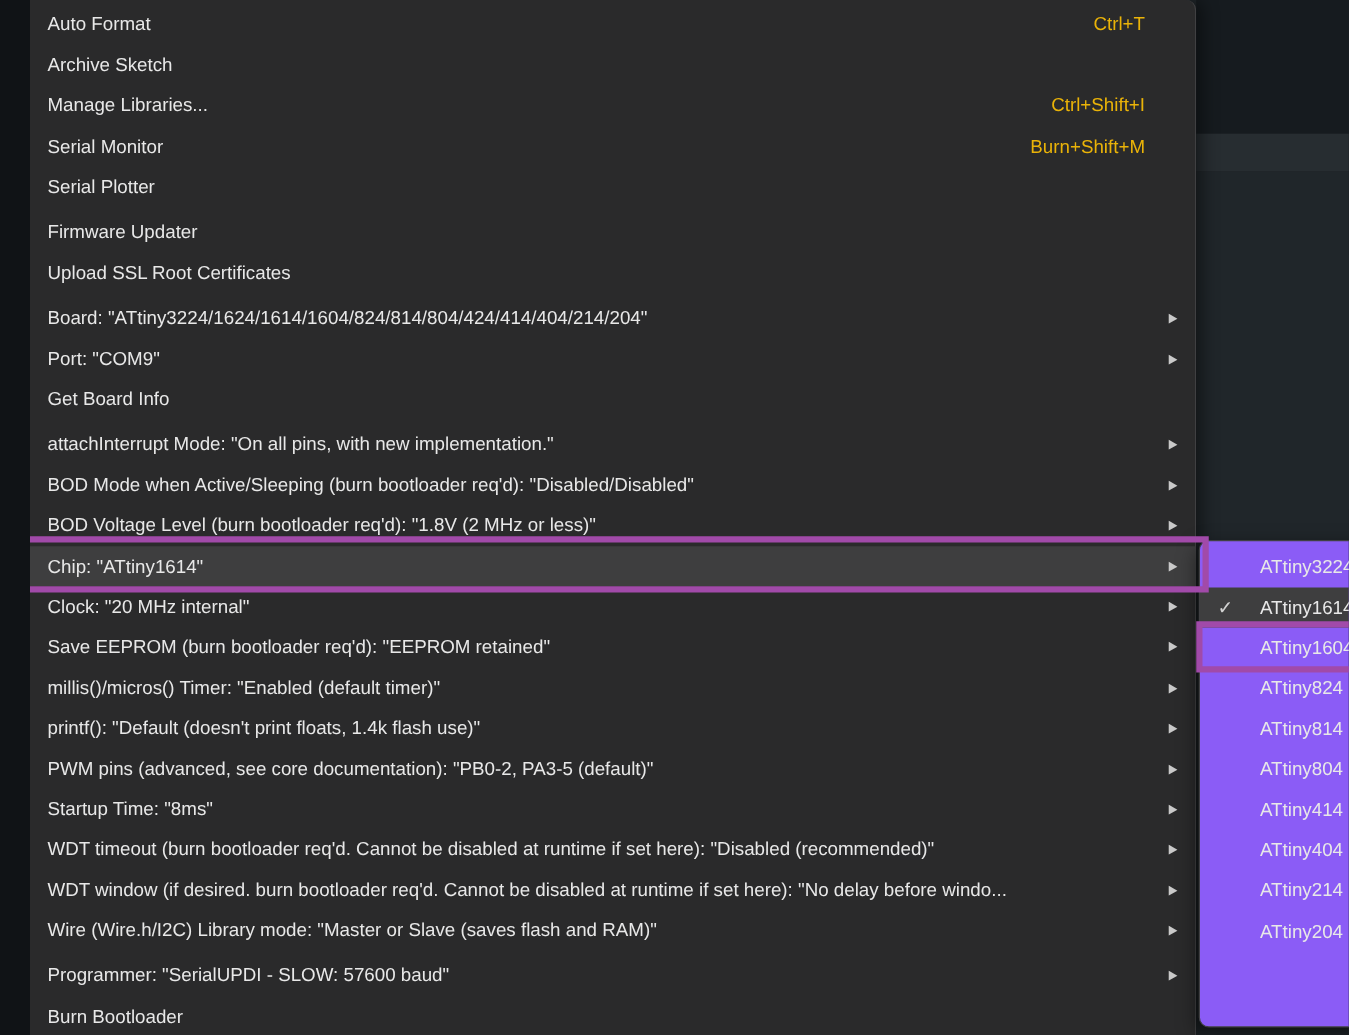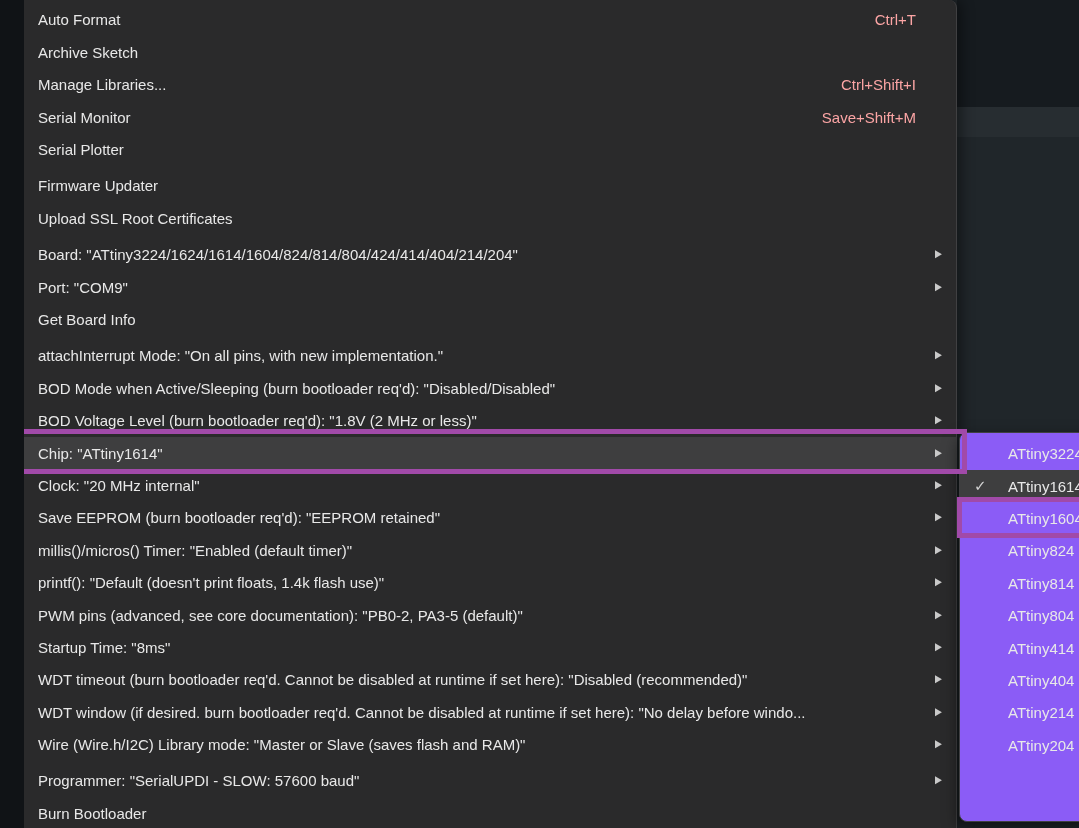--- a/index.html
+++ b/index.html
@@ -19,21 +19,21 @@
     position:absolute;left:0;top:0;width:933px;height:828px;
     background:#2a2a2b;border-right:1px solid #404042;
     border-radius:0 8px 0 0;box-sizing:border-box;
     padding-top:3.8px;box-shadow:4px 0 14px rgba(0,0,0,.45);
   }
   .mrow{
     height:32.4px;display:flex;align-items:center;
     padding:0 14px;white-space:nowrap;overflow:hidden;box-sizing:border-box;
   }
   .mrow .lbl{flex:0 0 auto;}
-  .mrow .sc{margin-left:auto;color:#fca5a5;padding-right:26px;}
+  .mrow .sc{margin-left:auto;color:#eab308;padding-right:26px;}
   .mrow .arr{
     margin-left:auto;color:#c9c9c9;font-size:9px;line-height:1;
     transform:scaleY(1.15);flex:0 0 auto;
   }
   .sep{height:4px;}
   .mrow.hovered{background:#3e3e3f;}
 
   
   #submenu-panel{
     position:absolute;left:935px;top:432px;width:134px;height:390px;
@@ -72,21 +72,21 @@
       </div>
       <div class="mrow">
         <span class="lbl">Archive Sketch</span>
       </div>
       <div class="mrow">
         <span class="lbl">Manage Libraries...</span>
         <span class="sc">Ctrl+Shift+I</span>
       </div>
       <div class="mrow">
         <span class="lbl">Serial Monitor</span>
-        <span class="sc">Save+Shift+M</span>
+        <span class="sc">Burn+Shift+M</span>
       </div>
       <div class="mrow">
         <span class="lbl">Serial Plotter</span>
       </div>
     </div>
 
     <div class="sep"></div>
 
     <div>
       <div class="mrow">

